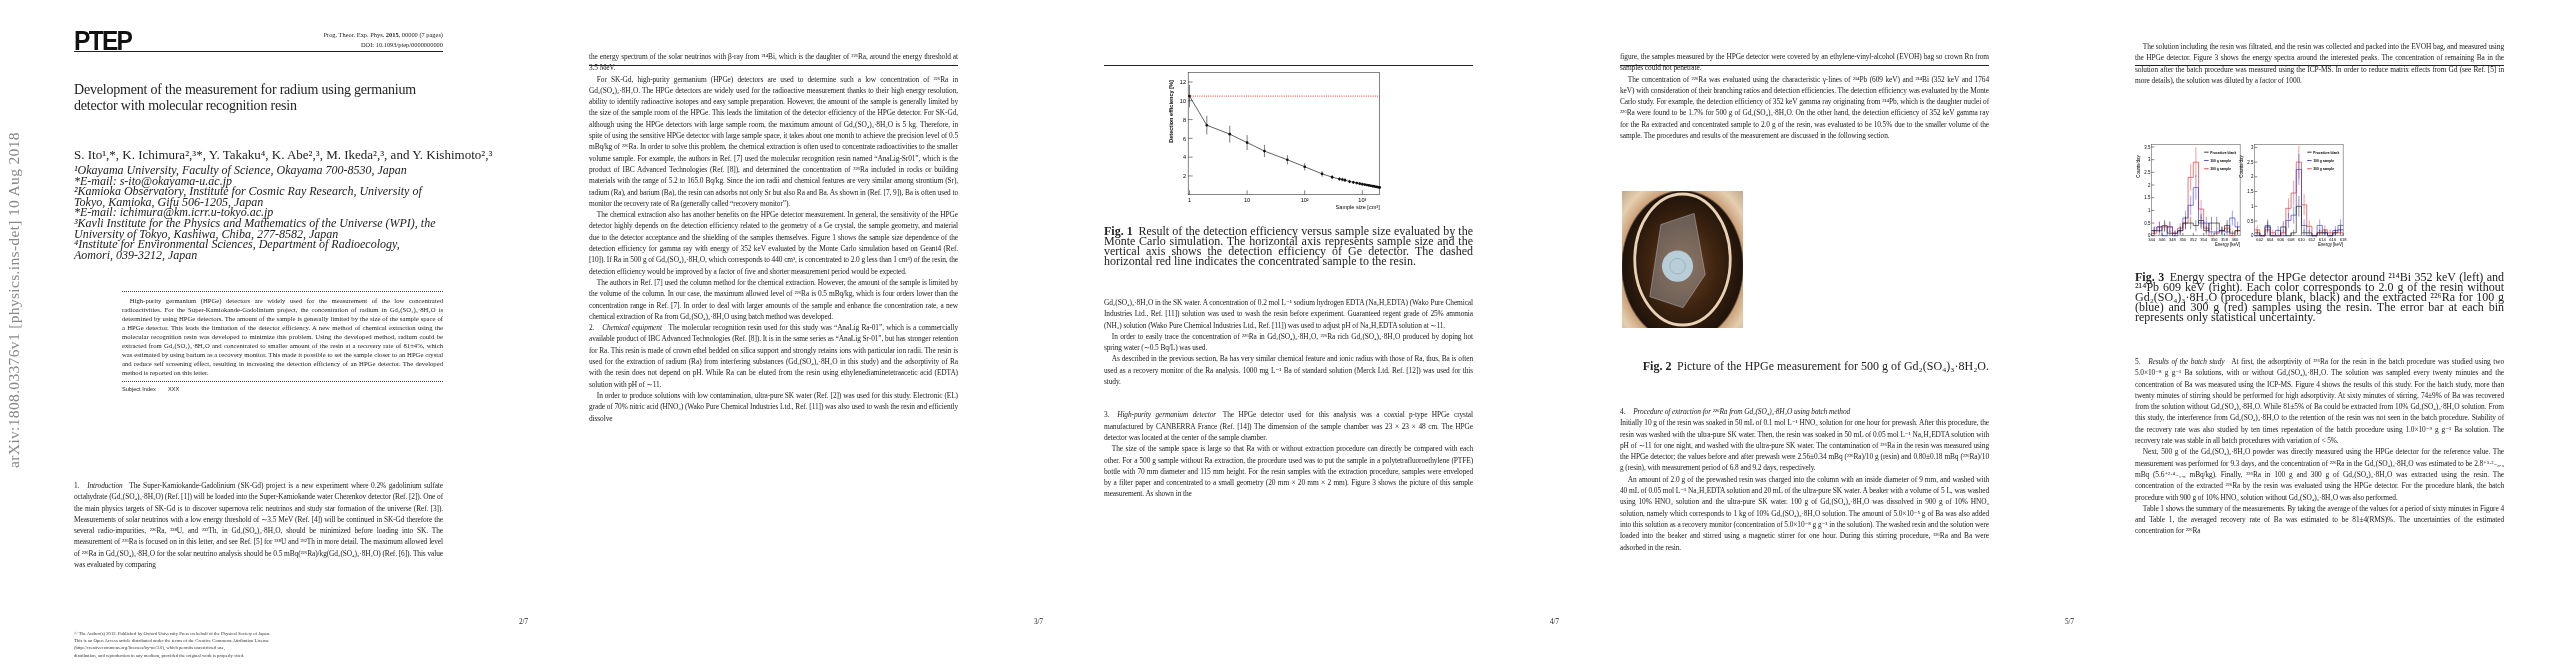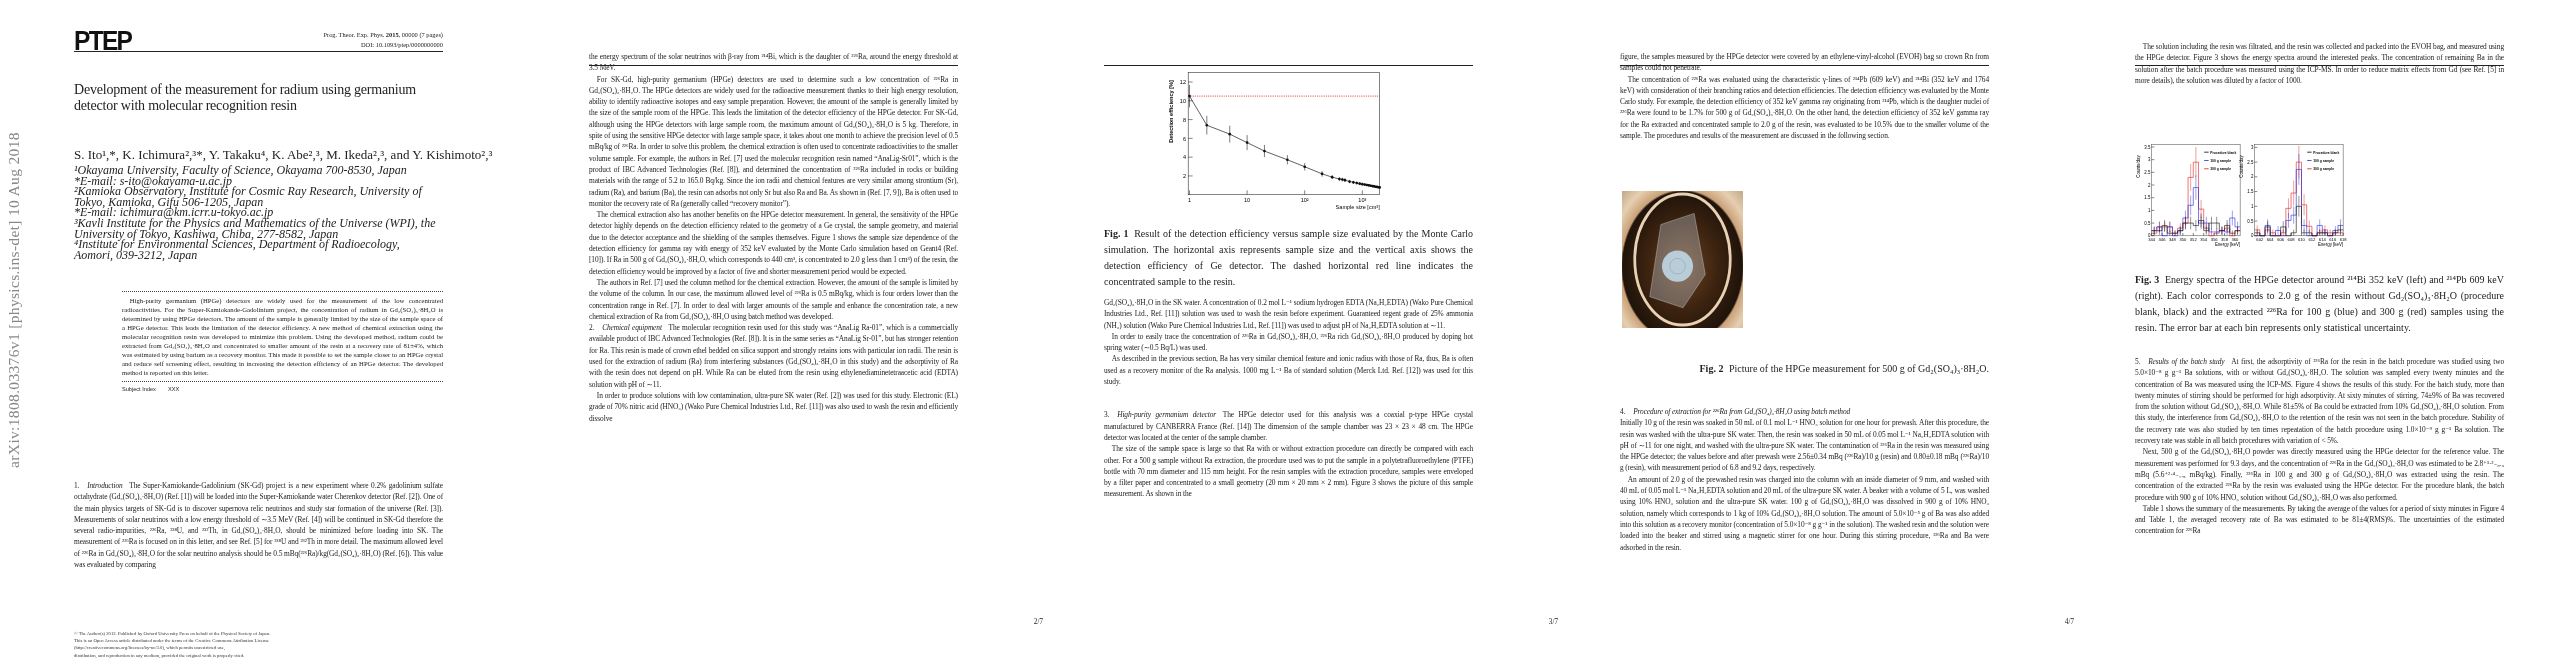--- a/index.html
+++ b/index.html
@@ -7,37 +7,37 @@
   .page{position:absolute;top:0;width:515px;height:667px;}
   .p1{left:0}.p2{left:515px}.p3{left:1030px}.p4{left:1546px}.p5{left:2061px}
   .col{position:absolute;left:74px;width:369px;}
   .rule{position:absolute;left:74px;width:369px;height:1.1px;background:#222;top:65px;}
   .body-text{font-size:7.4px;line-height:11.3px;text-align:justify;letter-spacing:-0.1px;}
   .body-text p{margin:0;text-indent:7.8px;}
   .body-text p.noindent{text-indent:0;}
   .sec{margin-top:10px;}
   .sec-num{margin-right:7.8px;}
   .sec-title{font-style:italic;margin-right:6.7px;}
-  .pagenum{position:absolute;top:618px;width:100%;text-align:right;font-size:7.2px;left:13px;}
+  .pagenum{position:absolute;top:618px;width:100%;text-align:left;font-size:7.2px;left:4px;}
   .arxiv{position:absolute;left:3.3px;top:100px;width:22px;height:400px;}
   .arxiv span{position:absolute;left:50%;top:50%;transform:translate(-50%,-50%) rotate(-90deg);white-space:nowrap;font-size:15.6px;color:#888;letter-spacing:0.3px;font-family:"Liberation Serif",serif;}
   .logo{position:absolute;left:74px;top:25.6px;font-family:"Liberation Sans","DejaVu Sans",sans-serif;font-weight:bold;font-size:24.5px;letter-spacing:-1.7px;color:#111;transform:scaleY(1.1);transform-origin:left top;}
   .journal{position:absolute;right:72px;top:30px;text-align:right;font-size:6.4px;line-height:10px;}
   .journal b{font-weight:bold;}
   .title{position:absolute;left:74px;top:82px;width:356px;font-size:14px;line-height:15.6px;font-weight:normal;letter-spacing:-0.2px;}
   .authors{position:absolute;left:74px;top:147px;font-size:13px;}
   .affil{position:absolute;left:74px;top:165px;width:367px;font-size:12px;line-height:10.6px;font-style:italic;}
   .affil div{margin:0;}
   .dots{border-top:0.8px dotted #444;height:0;}
   .abstract{position:absolute;left:122px;top:291px;width:321px;font-size:6.7px;line-height:9px;text-align:justify;}
   .abstract .txt{text-indent:7.8px;margin-top:4.4px;}
   .subject{font-family:"Liberation Sans",sans-serif;font-size:5.6px;margin-top:3.3px;}
   .subject span{margin-right:12.2px;}
   .copyright{position:absolute;left:74px;top:630px;width:311px;font-size:4.7px;line-height:7.2px;color:#333;}
-  .fig-cap{font-size:10px;line-height:16px;text-align:justify;}
+  .fig-cap{font-size:12px;line-height:10px;text-align:justify;}
   .fig-cap b{font-weight:bold;margin-right:5.6px;}
   svg text{font-family:"Liberation Sans","DejaVu Sans",sans-serif;}
   .photo{position:absolute;left:76px;top:191px;width:121px;height:137px;overflow:hidden;background:radial-gradient(ellipse at 50% 55%,#6b4423 0%,#3e2410 40%,#1f130a 70%,#caa27a 72%,#e6cfb1 85%,#bfa789 100%);}
 </style>
 </head>
 <body>
 
 <div class="page p1">
   <div class="arxiv">
       <span>arXiv:1808.03376v1  [physics.ins-det]  10 Aug 2018</span>

